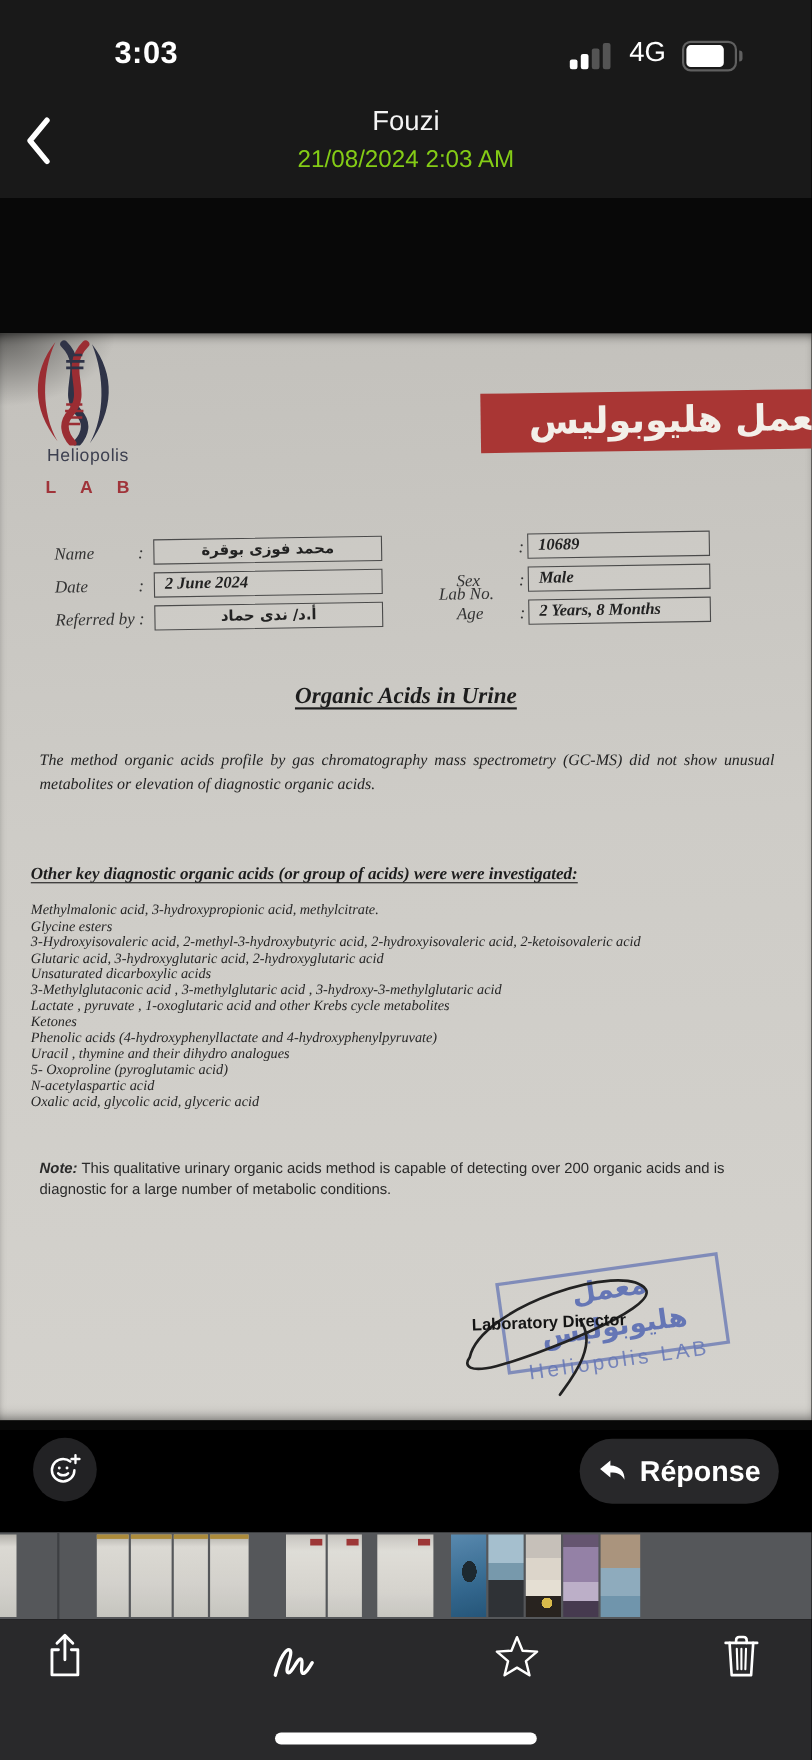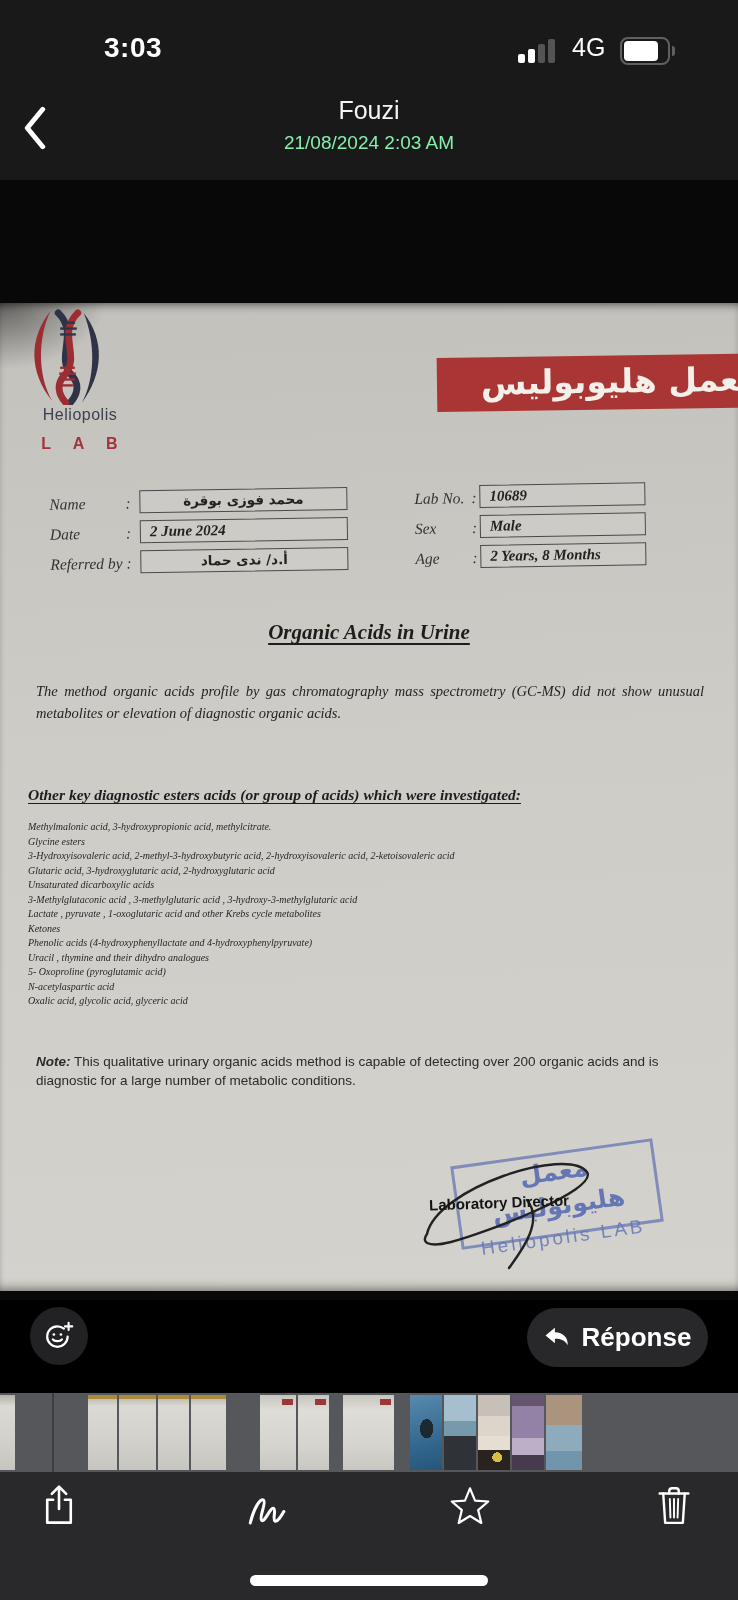--- a/index.html
+++ b/index.html
@@ -15,21 +15,21 @@
   .signal .b2{left:10px;height:14px;background:#fff;}
   .signal .b3{left:20px;height:19px;background:#545454;}
   .signal .b4{left:30px;height:24px;background:#545454;}
   .net{position:absolute;left:572px;top:33px;font-size:25px;color:#fff;font-weight:400;}
   .battery{position:absolute;left:620px;top:37px;width:46px;height:24px;border:2px solid #606060;border-radius:8px;}
   .battery-fill{position:absolute;left:2px;top:2px;bottom:2px;width:34px;background:#fff;border-radius:4px;}
   .battery-cap{position:absolute;right:-7px;top:7px;width:3px;height:10px;background:#606060;border-radius:0 3px 3px 0;}
 
   .back-btn{position:absolute;left:20px;top:106px;width:30px;height:44px;}
   .nav-title{position:absolute;left:0;right:0;top:96px;text-align:center;color:#f4f4f4;font-size:25px;font-weight:400;}
-  .nav-subtitle{position:absolute;left:0;right:0;top:132px;text-align:center;color:#86efac;font-size:19px;font-weight:400;}
+  .nav-subtitle{position:absolute;left:0;right:0;top:132px;text-align:center;color:#84cc16;font-size:22px;font-weight:400;}
 
   
   .backdrop{position:absolute;top:180px;left:0;right:0;height:1120px;background:#080808;}
 
   
   .paper{position:absolute;top:303px;left:0;right:0;height:988px;overflow:hidden;
          background:linear-gradient(178deg,#c3c1bc,#ceccc7 45%,#d4d2cd);
          box-shadow:inset 0 7px 10px -6px rgba(0,0,0,.65), inset 0 -9px 12px -8px rgba(0,0,0,.55);
          color:#2b2b2b;font-family:"Liberation Serif",serif;}
   .paper::before{content:"";position:absolute;left:0;top:0;width:170px;height:120px;
@@ -54,21 +54,21 @@
   .fbox{position:absolute;top:-1px;height:23px;border:1.4px solid #4a4a4a;box-sizing:border-box;
         font-weight:700;font-size:15px;color:#222;line-height:20px;padding-left:9px;background:rgba(255,255,255,.08);}
   .fbox.ar{font-family:"DejaVu Sans",sans-serif;font-style:normal;font-size:13.5px;text-align:center;padding-left:0;direction:rtl;}
 
   .doc-title{position:absolute;left:0;right:0;top:317px;text-align:center;font-size:21px;font-weight:700;font-style:italic;
              color:#1d1d1d;text-decoration:underline;text-underline-offset:4px;}
   .doc-summary{position:absolute;left:36px;right:34px;top:378px;font-style:italic;font-size:14.5px;line-height:1.5;
              text-align:justify;color:#242424;}
   .doc-heading{position:absolute;left:28px;right:30px;top:483px;font-style:italic;font-weight:700;font-size:15.5px;
              color:#1d1d1d;text-decoration:underline;text-underline-offset:3px;}
-  .acids{position:absolute;left:28px;right:30px;top:517px;font-style:italic;font-size:10px;line-height:14.5px;color:#262626;}
+  .acids{position:absolute;left:28px;right:30px;top:517px;font-style:italic;font-size:13px;line-height:14.5px;color:#262626;}
   .note{position:absolute;left:36px;right:40px;top:750px;font-family:"Liberation Sans",sans-serif;font-size:13.5px;
         line-height:1.4;color:#2a2a2a;}
   .note b{font-style:italic;}
 
   .stamp-zone{position:absolute;left:413px;top:833px;width:242px;height:132px;}
   .stamp-box{position:absolute;left:42px;top:16px;width:198px;height:78px;transform:rotate(-8deg);
              border:3px solid rgba(88,106,176,.72);color:#5c6fb4;text-align:center;opacity:.92;}
   .stamp-ar{font-family:"DejaVu Sans",sans-serif;font-size:25px;font-weight:700;line-height:34px;direction:rtl;}
   .stamp-en{font-family:"Liberation Sans",sans-serif;font-size:19px;letter-spacing:3px;line-height:30px;opacity:.85;}
   .stamp-director{position:absolute;left:16px;top:58px;transform:rotate(-2deg);font-family:"Liberation Sans",sans-serif;
@@ -158,21 +158,21 @@
 
     <div class="banner">
       <div class="banner-text">معمل هليوبوليس</div>
     </div>
 
     <div class="fields">
       <div class="frow" style="left:0;top:0;width:600px;">
         <span class="flabel">Name</span>
         <span class="fcolon" style="left:76px;">:</span>
         <span class="fbox ar" style="left:90px;width:208px;">محمد فوزى بوقرة</span>
-        <span class="flabel" style="left:365px;">Lab No.</span>
+        <span class="flabel" style="left:349px;margin-top:42px;">Lab No.</span>
         <span class="fcolon" style="left:422px;">:</span>
         <span class="fbox" style="left:430px;width:166px;">10689</span>
       </div>
       <div class="frow" style="left:0;top:30px;width:600px;">
         <span class="flabel">Date</span>
         <span class="fcolon" style="left:76px;">:</span>
         <span class="fbox" style="left:90px;width:208px;">2 June 2024</span>
         <span class="flabel" style="left:365px;">Sex</span>
         <span class="fcolon" style="left:422px;">:</span>
         <span class="fbox" style="left:430px;width:166px;">Male</span>
@@ -182,21 +182,21 @@
         <span class="fcolon" style="left:76px;">:</span>
         <span class="fbox ar" style="left:90px;width:208px;">أ.د/ ندى حماد</span>
         <span class="flabel" style="left:365px;">Age</span>
         <span class="fcolon" style="left:422px;">:</span>
         <span class="fbox" style="left:430px;width:166px;">2  Years, 8 Months</span>
       </div>
     </div>
 
     <div class="doc-title">Organic Acids in Urine</div>
     <div class="doc-summary">The method organic acids profile by gas chromatography mass spectrometry (GC-MS) did not show unusual metabolites or elevation of diagnostic organic acids.</div>
-    <div class="doc-heading">Other key diagnostic esters acids (or group of acids) which were investigated:</div>
+    <div class="doc-heading">Other key diagnostic organic acids (or group of acids) were were investigated:</div>
 
     <div class="acids">
       <div>Methylmalonic acid, 3-hydroxypropionic acid, methylcitrate.</div>
       <div>Glycine esters</div>
       <div>3-Hydroxyisovaleric acid, 2-methyl-3-hydroxybutyric acid, 2-hydroxyisovaleric acid, 2-ketoisovaleric acid</div>
       <div>Glutaric acid, 3-hydroxyglutaric acid, 2-hydroxyglutaric acid</div>
       <div>Unsaturated dicarboxylic acids</div>
       <div>3-Methylglutaconic acid ,  3-methylglutaric acid , 3-hydroxy-3-methylglutaric acid</div>
       <div>Lactate , pyruvate , 1-oxoglutaric acid and other Krebs cycle metabolites</div>
       <div>Ketones</div>

